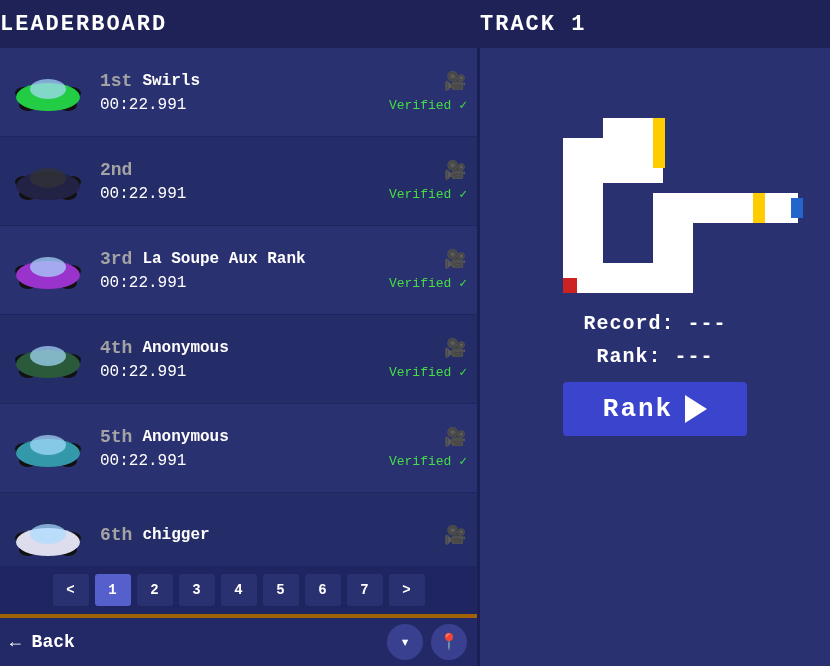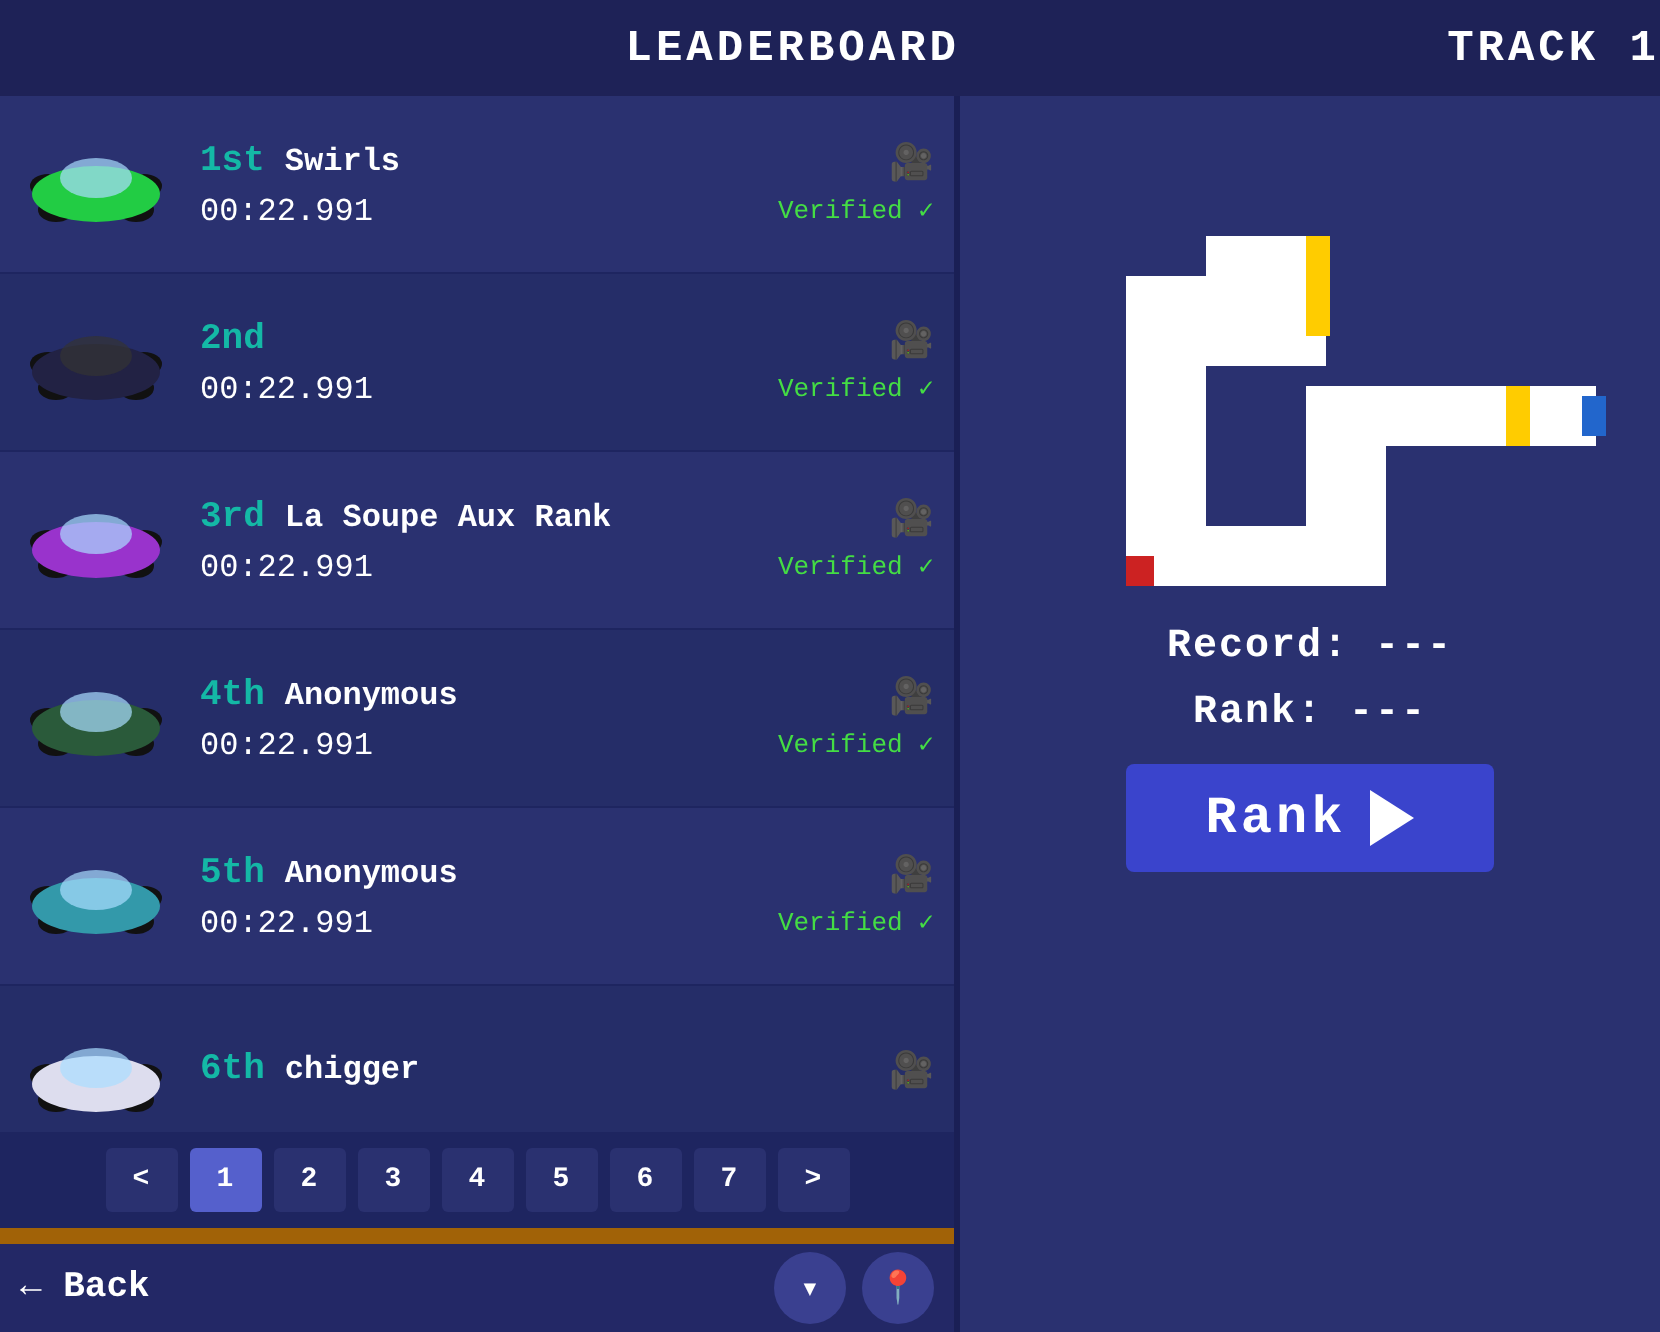--- a/index.html
+++ b/index.html
@@ -17,25 +17,25 @@
     
     .header {
       display: flex;
       width: 100%;
       height: 48px;
       background: #1e2257;
       align-items: center;
     }
     .header-left {
       width: 480px;
-      text-align: right;
+      text-align: left;
     }
     .header-right {
       flex: 1;
-      text-align: right;
+      text-align: left;
     }
     .header-title {
       color: white;
       font-size: 22px;
       font-weight: bold;
       letter-spacing: 2px;
       text-transform: uppercase;
     }
 
     
@@ -85,21 +85,21 @@
     }
 
     .entry-top {
       display: flex;
       justify-content: space-between;
       align-items: center;
       margin-bottom: 4px;
     }
 
     .entry-rank {
-      color: #14b8a6;
+      color: #a3a3a3;
       font-size: 18px;
       font-weight: bold;
       font-family: 'Courier New', monospace;
       margin-right: 10px;
     }
 
     .entry-name {
       color: white;
       font-size: 16px;
       font-weight: bold;
@@ -161,21 +161,21 @@
     .page-btn.active {
       background: #5560cc;
     }
 
     
     .bottom-bar {
       display: flex;
       align-items: center;
       height: 52px;
       background: #232866;
-      border-top: 8px solid #a16207;
+      border-top: 4px solid #a16207;
       padding: 0 10px;
       gap: 8px;
     }
 
     .back-btn {
       display: flex;
       align-items: center;
       gap: 6px;
       color: white;
       font-size: 18px;

